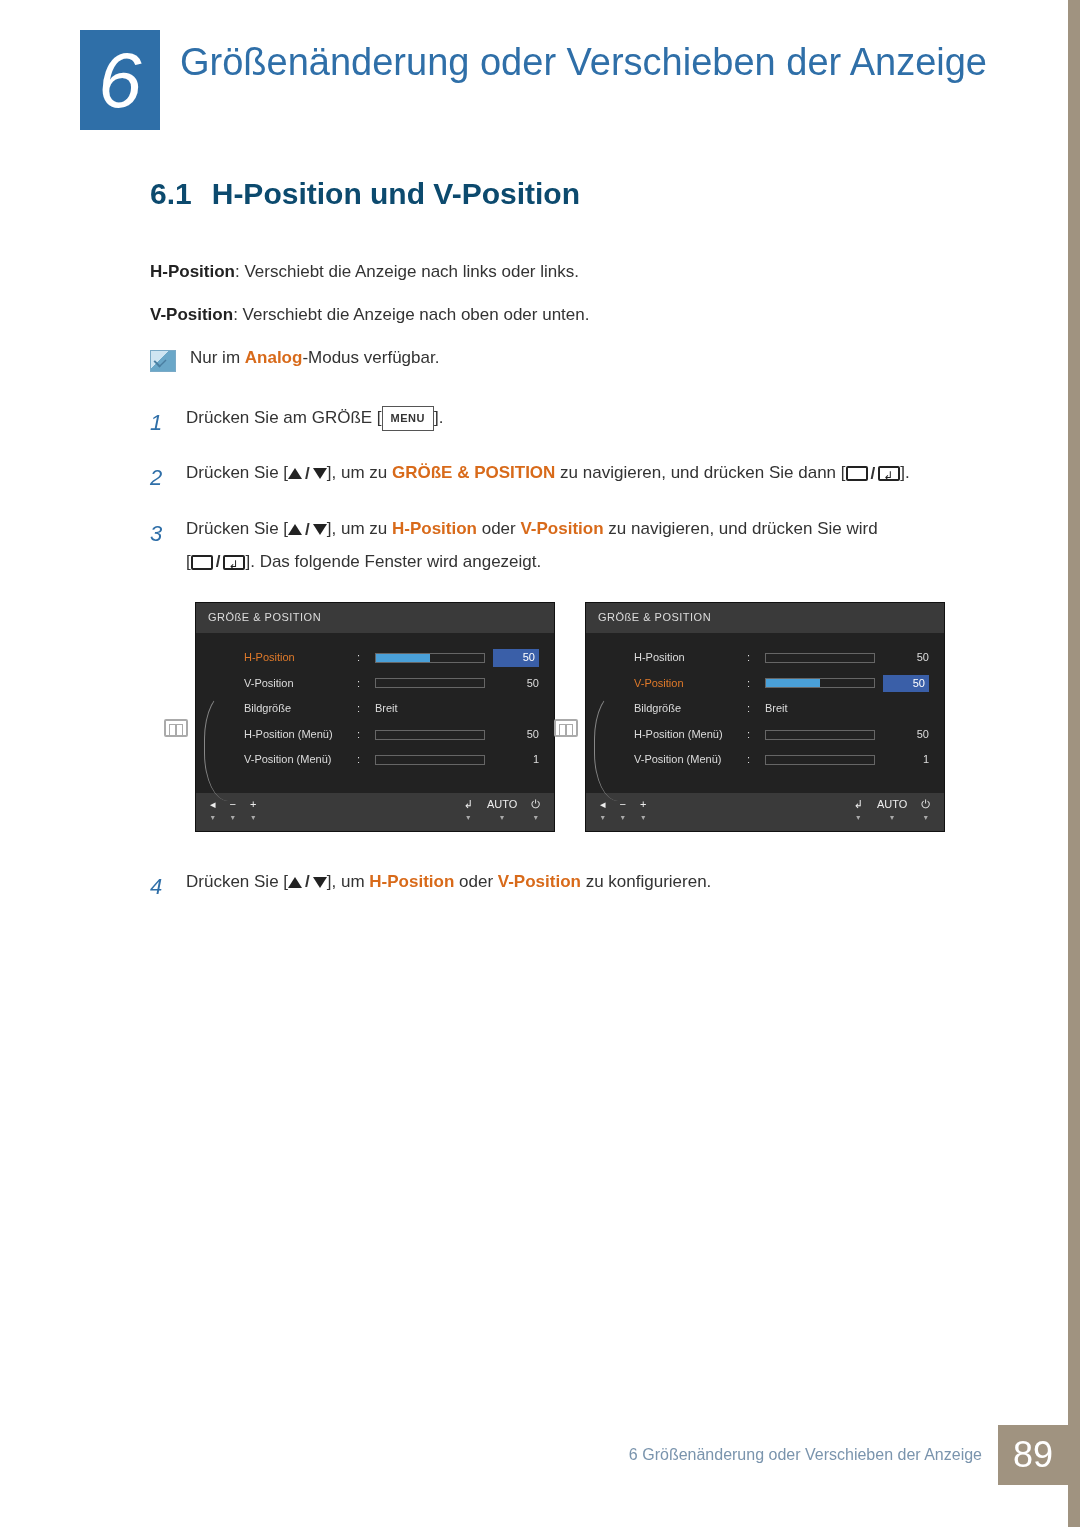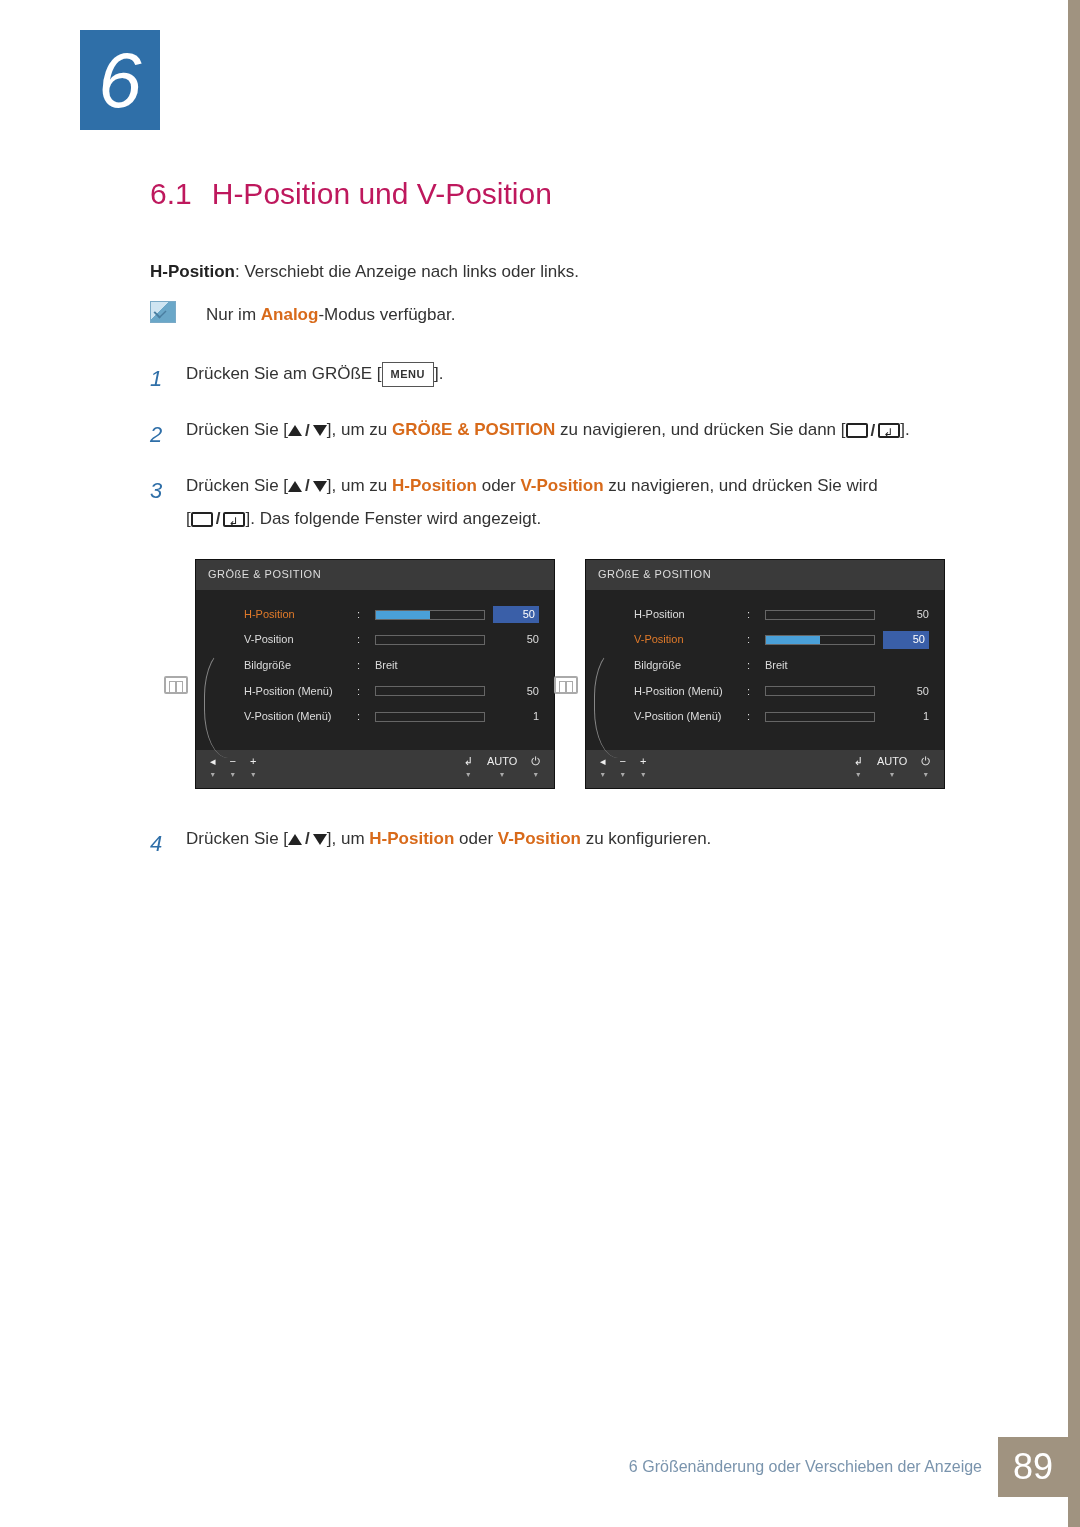--- a/index.html
+++ b/index.html
@@ -44,33 +44,33 @@
     font-weight: 400;
     line-height: 1.2;
     padding-top: 10px;
   }
   .content {
     padding: 40px 90px 0 150px;
     font-size: 17px;
     line-height: 1.6;
   }
   .section-h1 {
-    color: #be185d;
+    color: #0c4a6e;
     font-size: 30px;
-    font-weight: normal;
+    font-weight: bold;
     margin-bottom: 40px;
   }
   .section-h1 .num { margin-right: 20px; }
   .para { margin-bottom: 16px; }
   .bold-orange { color: #d86a1a; font-weight: bold; }
   .bold-black { font-weight: bold; color: #222; }
   .note-row {
     display: flex;
-    align-items: flex-start;
-    gap: 30px;
+    align-items: flex-end;
+    gap: 14px;
     margin: 14px 0 30px 0;
   }
   .note-icon {
     width: 26px; height: 22px;
     background: linear-gradient(135deg,#cfe5f2 40%,#6aa7c8 40%);
     border: 1px solid #7aaac7;
     position: relative;
   }
   .note-icon::after{
     content:"";
@@ -149,47 +149,51 @@
     background:#3a3a3a; display:flex; justify-content:space-between;
     padding:6px 14px; font-size:10px;
   }
   .osd-footer .fgroup { display:flex; gap:14px; align-items:center; }
   .osd-fbtn { display:flex; flex-direction:column; align-items:center; gap:2px; }
   .osd-ficon { font-size:11px; color:#eee; line-height:1; }
   .osd-farrow { font-size:8px; color:#aaa; }
 
   .page-footer {
     position:absolute;
-    bottom:0; left:0;
+    bottom:12px; left:0;
     width: 1068px;
     display:flex; justify-content:flex-end; align-items:center;
     padding:0 0 30px 0;
   }
   .footer-text { color:#7a94ad; font-size:16px; margin-right:16px; }
   .footer-page {
     background:#a09380; color:#fff; font-size:36px; font-weight:300;
     width:70px; height:60px; display:flex; align-items:center; justify-content:center;text-align:center;
   }
 </style>
 </head>
 <body>
 
 <div class="side-stripe"></div>
 
 <div class="header">
   <div class="chapter-badge">6</div>
+  <div class="chapter-title">Größenänderung oder Verschieben der Anzeige</div>
 </div>
 
 <div class="content">
   <div class="section-h1">
     <span class="num">6.1</span><span>H-Position und V-Position</span>
   </div>
 
   <p class="para">
     <span class="bold-black">H-Position</span><span>: Verschiebt die Anzeige nach links oder links.</span>
+  </p>
+  <p class="para">
+    <span class="bold-black">V-Position</span><span>: Verschiebt die Anzeige nach oben oder unten.</span>
   </p>
 
   <div class="note-row">
     <span class="note-icon"></span>
     <span>
       <span>Nur im </span><span class="bold-orange">Analog</span><span>-Modus verfügbar.</span>
     </span>
   </div>
 
 

